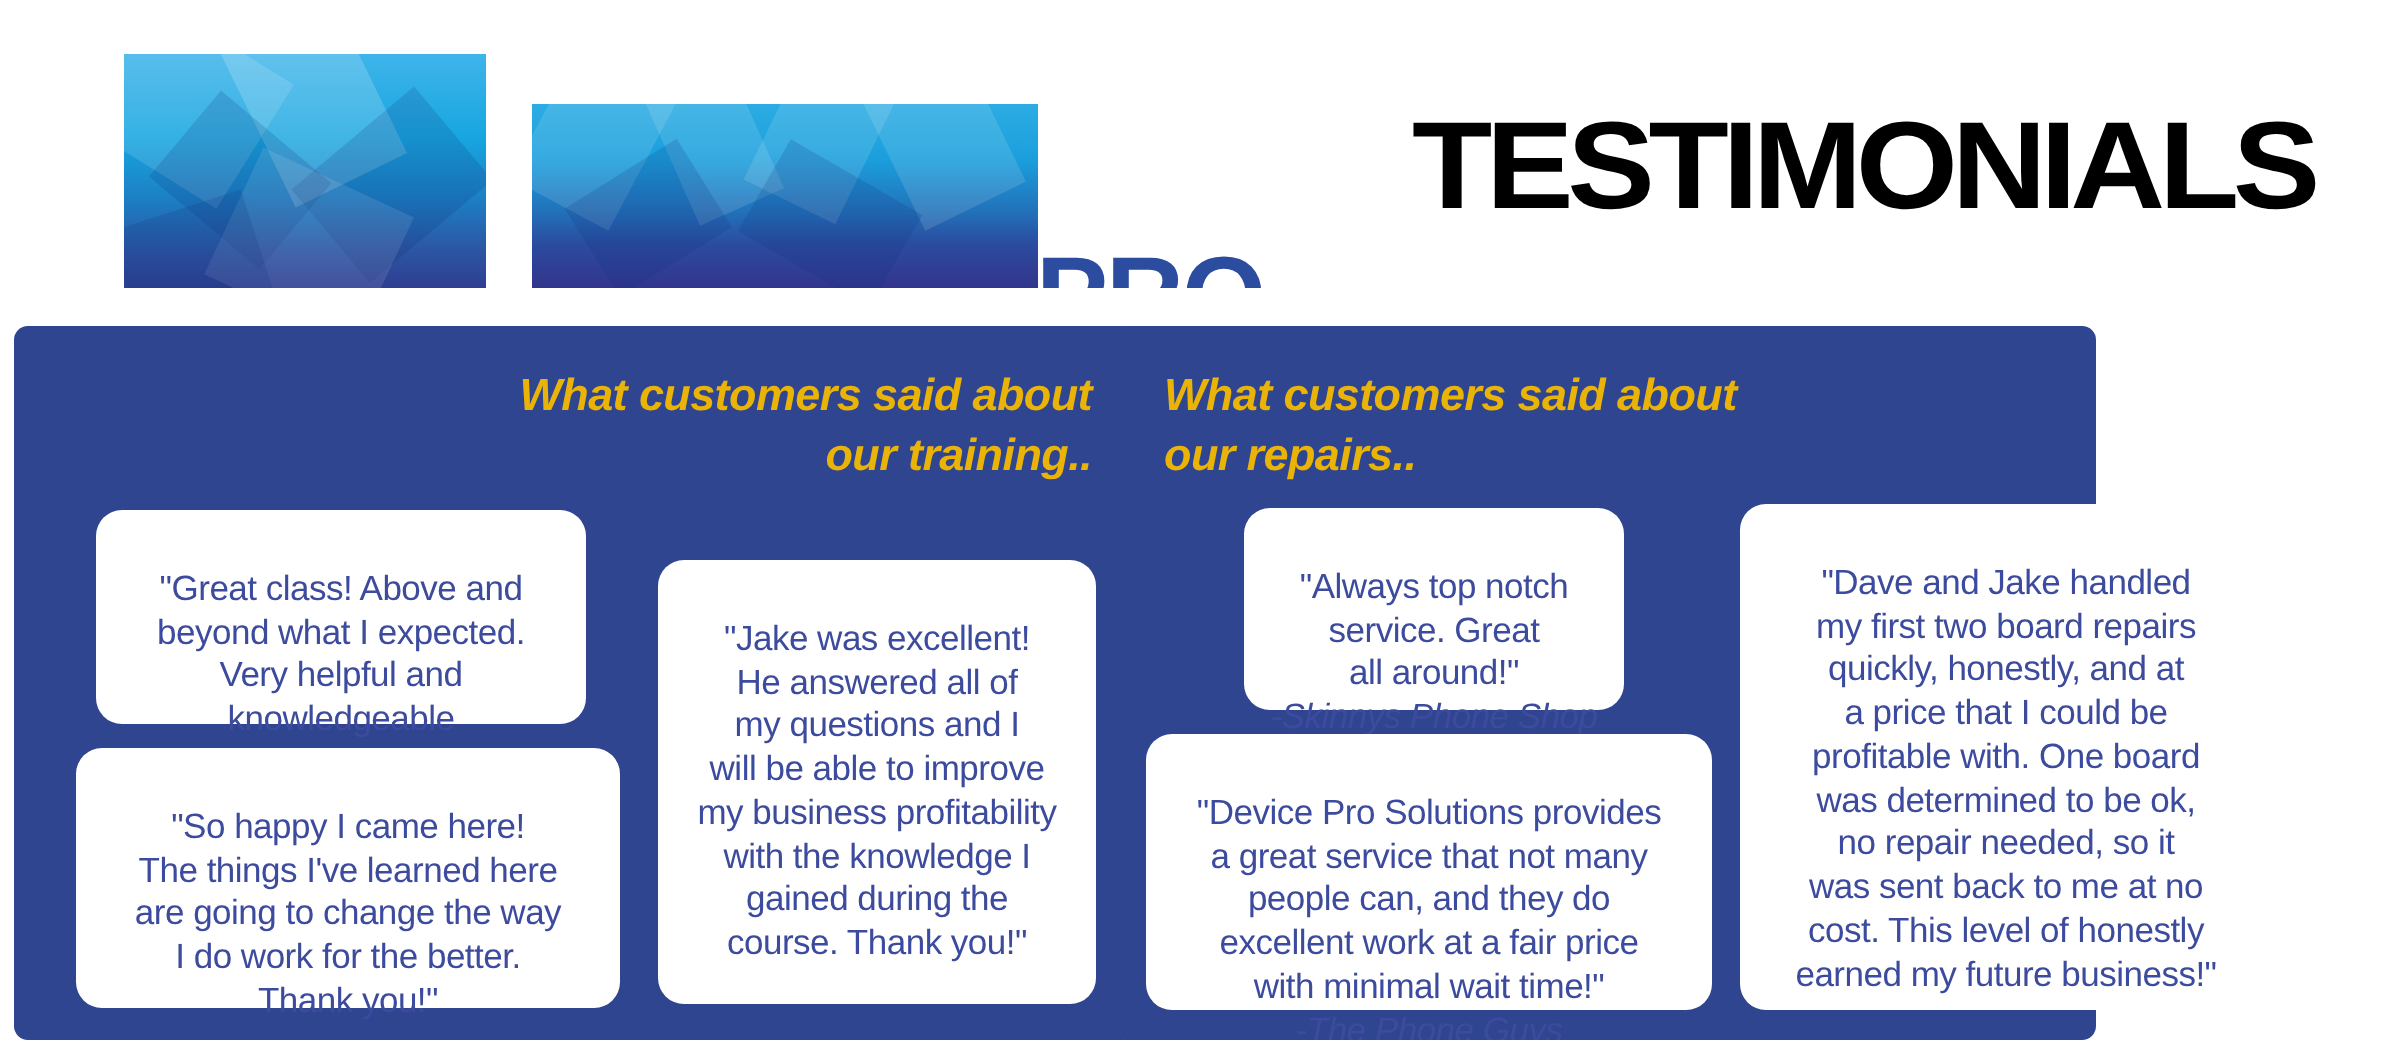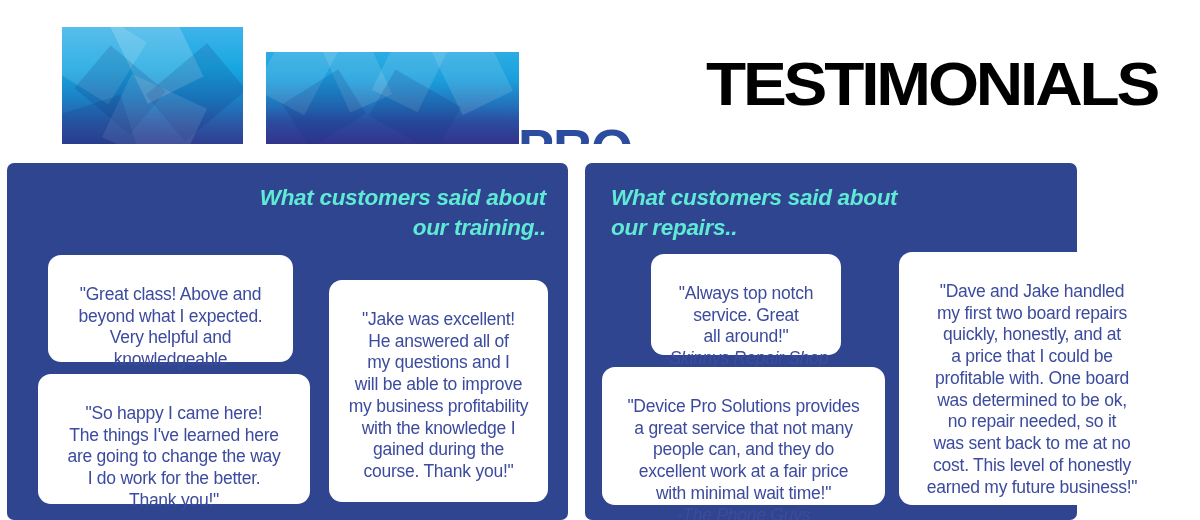--- a/index.html
+++ b/index.html
@@ -124,30 +124,30 @@
   }
 
   .panel {
     position: absolute;
     top: 0;
     height: 357px;
     background: #304590;
     border-radius: 7px;
   }
   #panel-training { left: 7px;   width: 561px; }
-  #panel-repairs  { left: 585px; width: 492px; padding-left: 44px; }
+  #panel-repairs  { left: 556px; width: 492px; padding-left: 44px; }
 
   .panel-heading {
     position: absolute;
     font-family: "Liberation Sans", sans-serif;
     font-style: italic;
     font-weight: bold;
     font-size: 22.5px;
     line-height: 1.33;
-    color: #5eead4;
+    color: #eab308;
     letter-spacing: -0.3px;
   }
   #heading-training {
     right: 22px; top: 20px;
     text-align: right;
     width: 300px;
   }
   #heading-repairs {
     left: 26px; top: 20px;
     text-align: left;
@@ -248,21 +248,21 @@
   </div>
 
   <div class="panel" id="panel-repairs">
     <div class="panel-heading" id="heading-repairs">What customers said
 about our repairs..</div>
 
     <div class="card" id="card-always-top">
       <span>"Always top notch
 service. Great
 all around!"</span>
-      <span class="attrib">-Skinnys Repair Shop</span>
+      <span class="attrib">-Skinnys Phone Shop</span>
     </div>
 
     <div class="card" id="card-device-pro">
       <span>"Device Pro Solutions provides
 a great service that not many
 people can, and they do
 excellent work at a fair price
 with minimal wait time!"</span>
       <span class="attrib">-The Phone Guys</span>
     </div>

